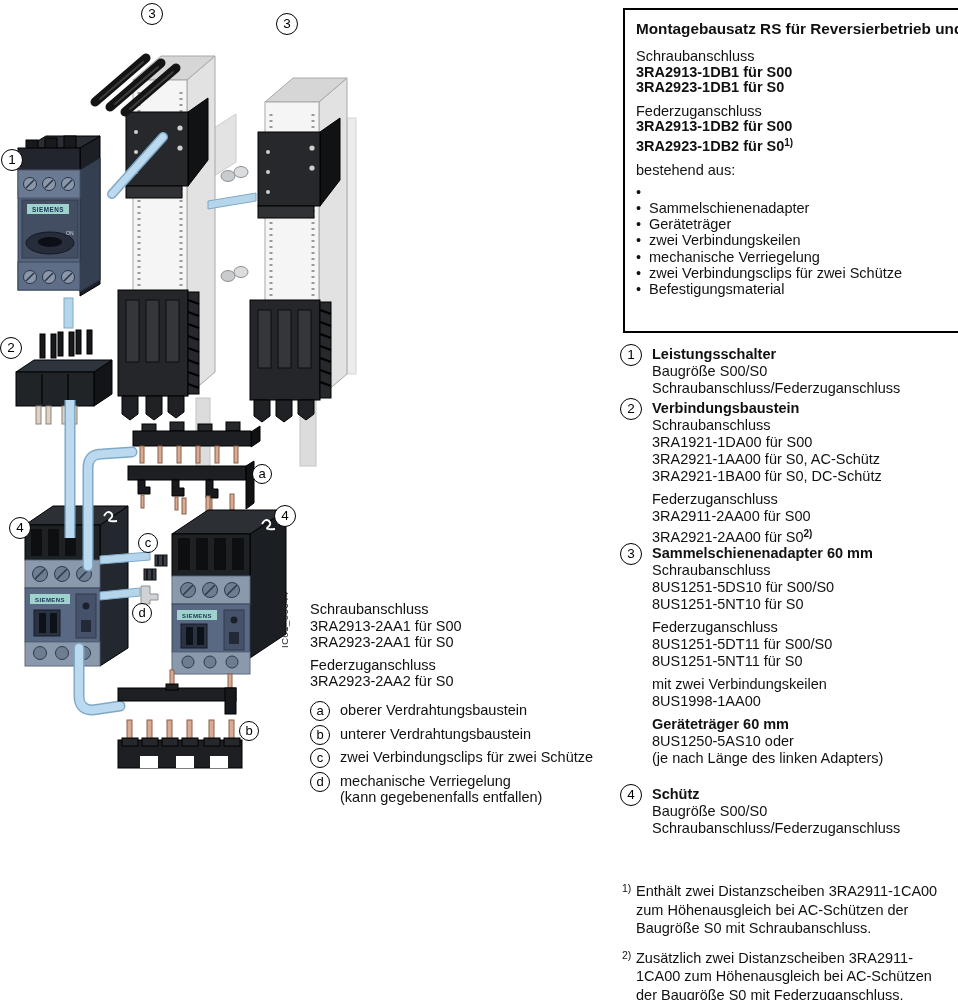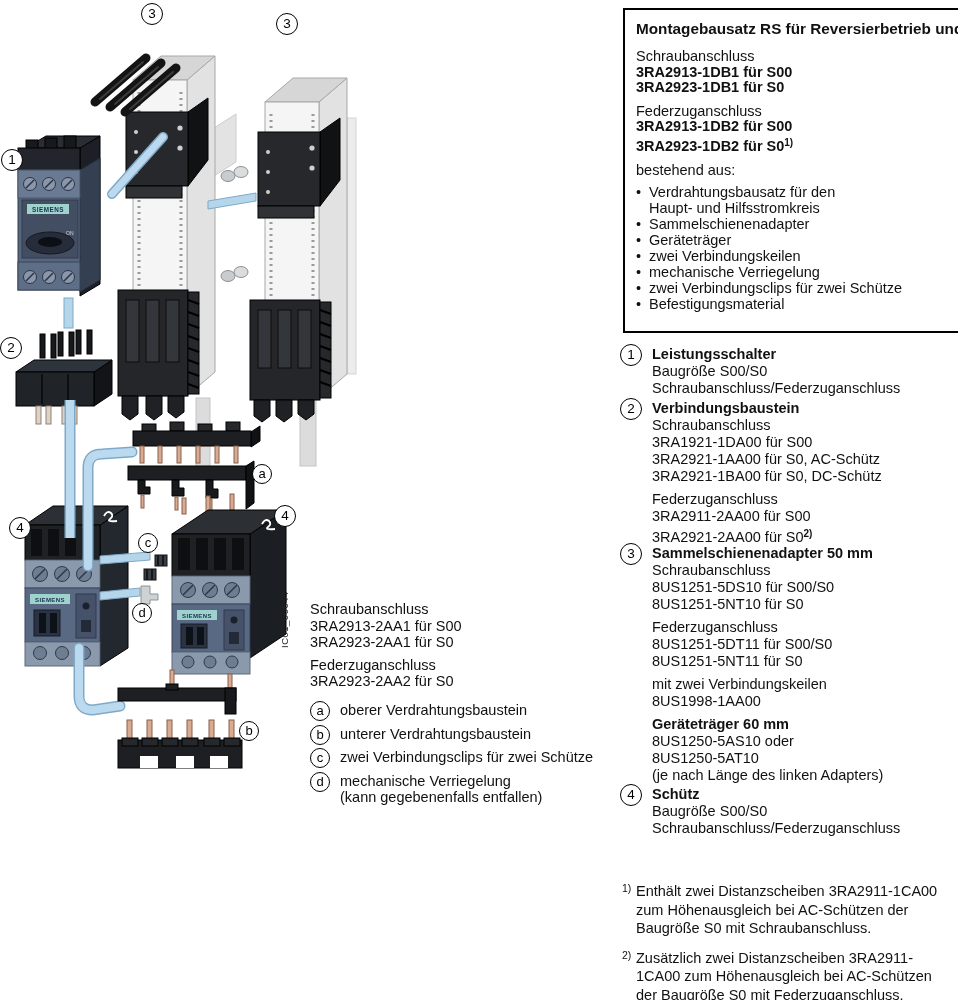--- a/index.html
+++ b/index.html
@@ -385,21 +385,20 @@
     </div>
     <div class="sec">
       <div>Federzuganschluss</div>
       <div class="b">3RA2913-1DB2 für S00</div>
       <div class="b"><span>3RA2923-1DB2 für S0</span><sup class="fnref">1)</sup></div>
     </div>
     <div class="sec">bestehend aus:</div>
     <div class="sec" style="margin-top:7px">
       <div class="bullet">
         <span class="dot">•</span>
-        <span><span>Verdrahtungsbausatz für den</span><br><span>Haupt- und Hilfsstromkreis</span></span>
       </div>
       <div class="bullet">
         <span class="dot">•</span>
           <span>Sammelschienenadapter</span>
       </div>
       <div class="bullet">
         <span class="dot">•</span>
           <span>Geräteträger</span>
       </div>
       <div class="bullet">
@@ -441,35 +440,34 @@
       <div class="pgap"></div>
       <div>Federzuganschluss</div>
       <div>3RA2911-2AA00 für S00</div>
       <div><span>3RA2921-2AA00 für S0</span><sup class="fnref">2)</sup></div>
     </div>
   </div>
 
   <div class="part" style="top:545px">
     <div class="co num">3</div>
     <div class="pbody">
-      <div class="b">Sammelschienenadapter 50 mm</div>
+      <div class="b">Sammelschienenadapter 60 mm</div>
       <div>Schraubanschluss</div>
       <div>8US1251-5DS10 für S00/S0</div>
       <div>8US1251-5NT10 für S0</div>
       <div class="pgap"></div>
       <div>Federzuganschluss</div>
       <div>8US1251-5DT11 für S00/S0</div>
       <div>8US1251-5NT11 für S0</div>
       <div class="pgap"></div>
       <div>mit zwei Verbindungskeilen</div>
       <div>8US1998-1AA00</div>
       <div class="pgap"></div>
       <div class="b">Geräteträger 60 mm</div>
       <div>8US1250-5AS10 oder</div>
-      <div>8US1250-5AT10</div>
       <div>(je nach Länge des linken Adapters)</div>
     </div>
   </div>
 
   <div class="part" style="top:786px">
     <div class="co num">4</div>
     <div class="pbody">
       <div class="b">Schütz</div>
       <div>Baugröße S00/S0</div>
       <div>Schraubanschluss/Federzuganschluss</div>

